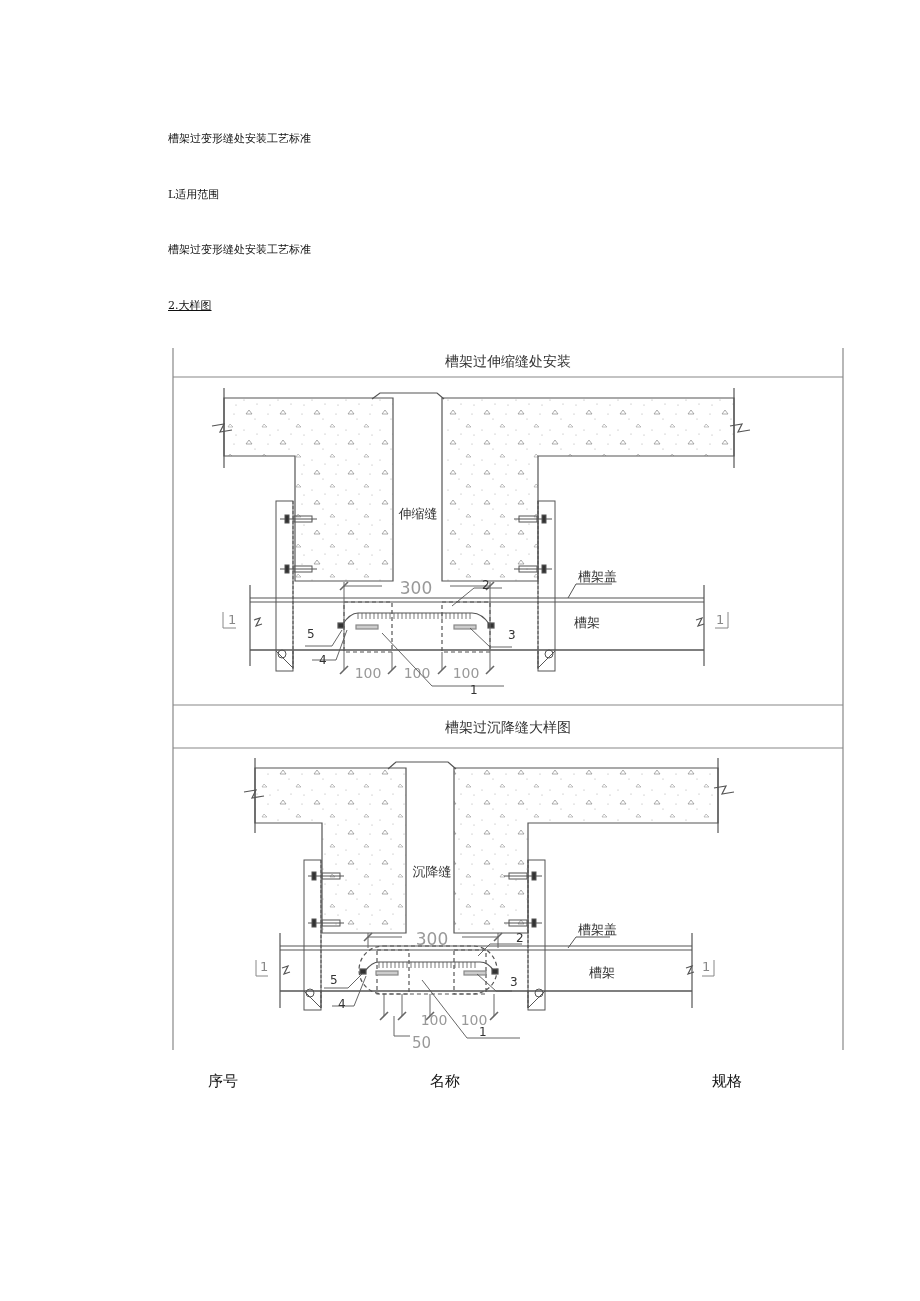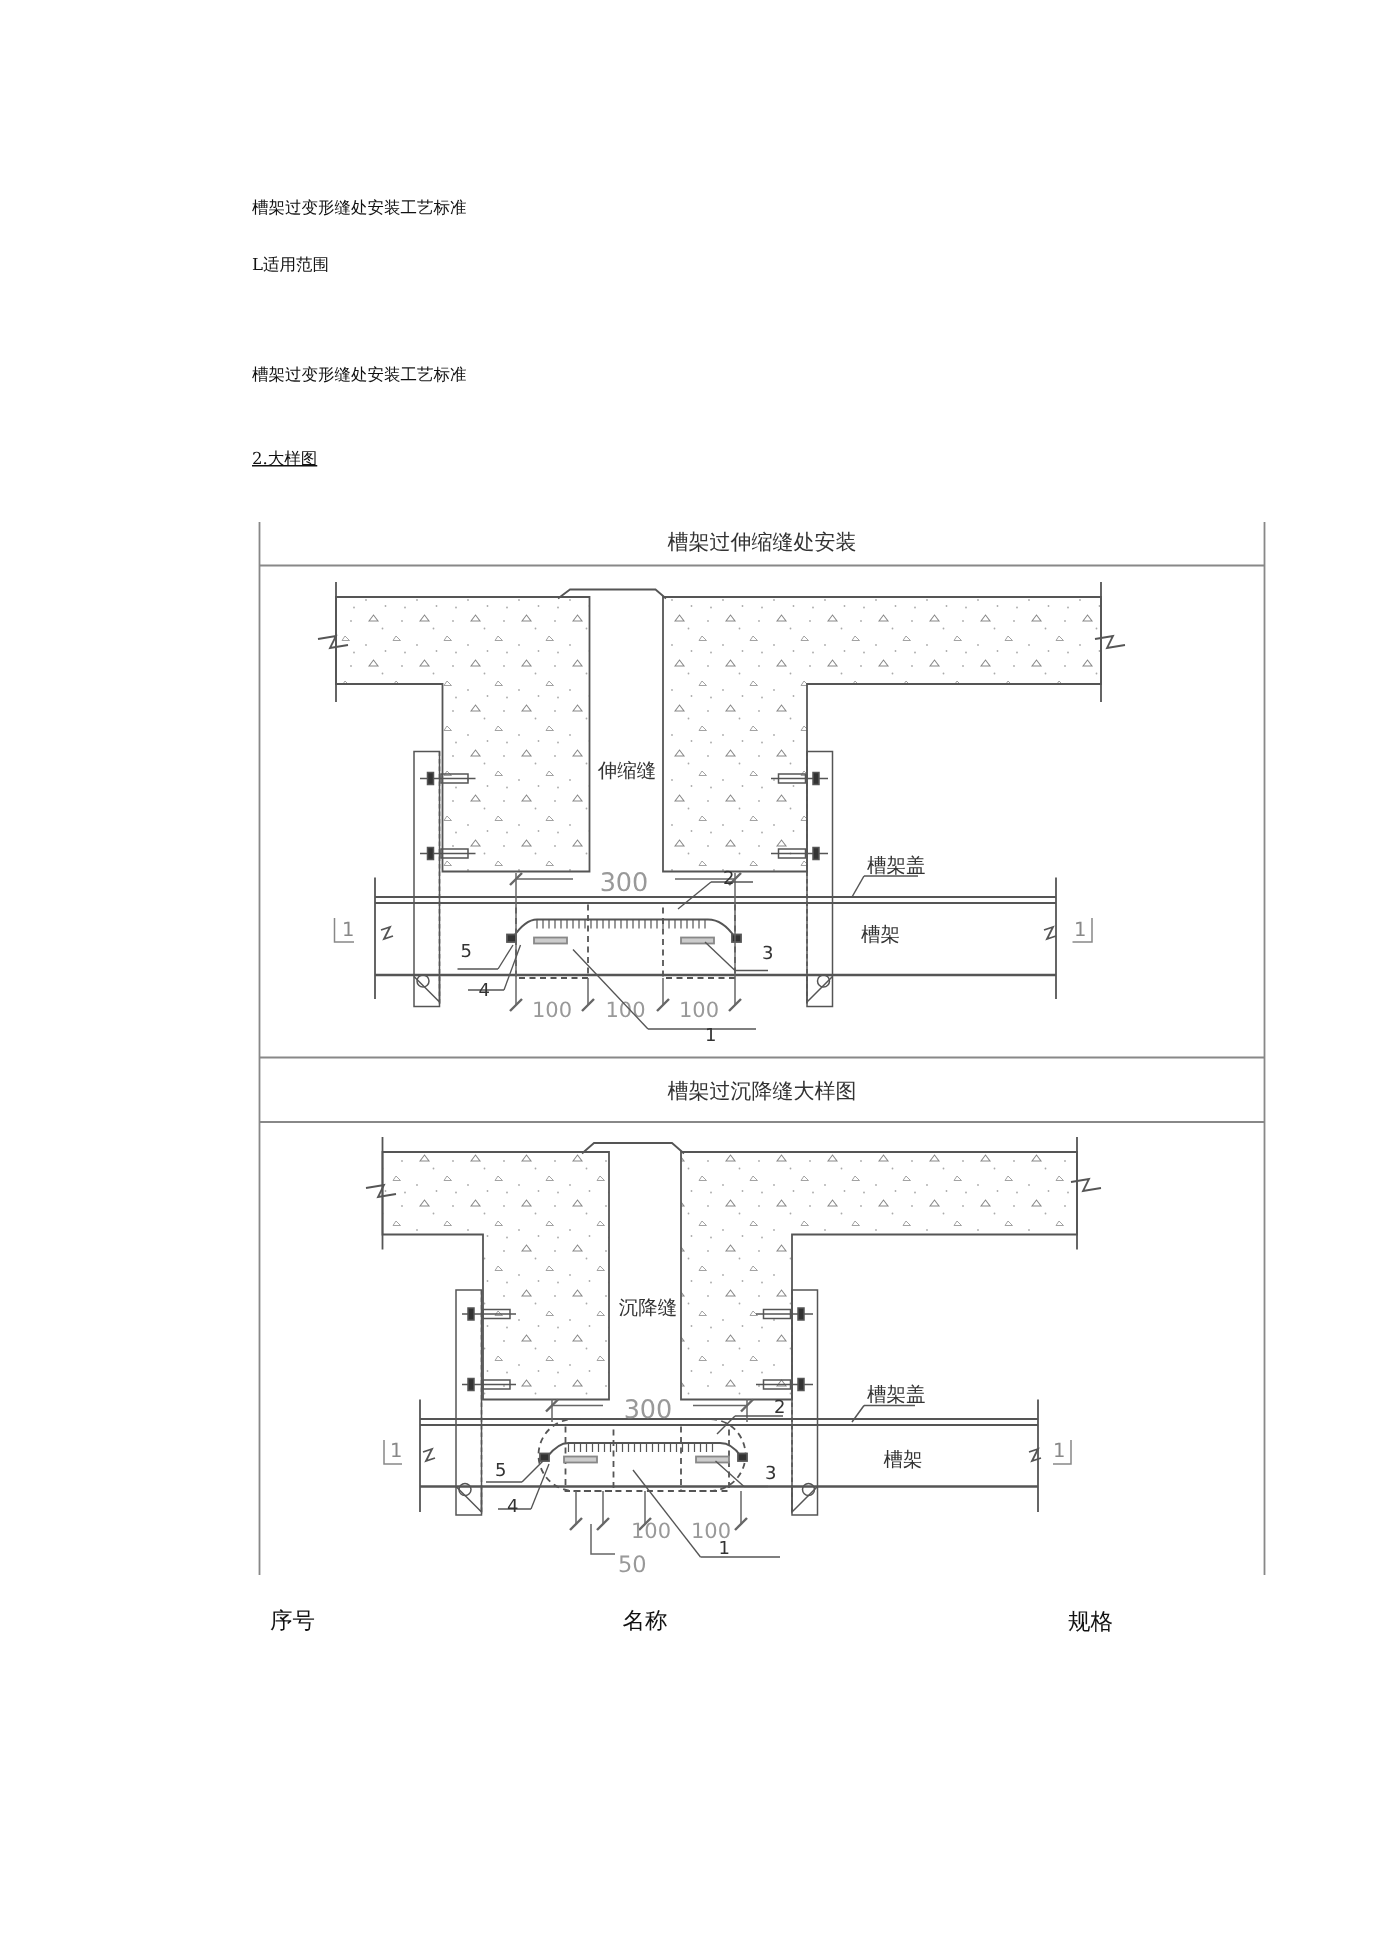--- a/index.html
+++ b/index.html
@@ -1,27 +1,27 @@
 <!DOCTYPE html>
 <html><head>
 <meta charset="utf-8">
 <style>
   html, body { margin:0; padding:0; background:#ffffff; }
   body { width:920px; height:1301px; position:relative; overflow:hidden;
          font-family:"DejaVu Serif", "Liberation Serif", serif; color:#111; }
   .para { position:absolute; left:168px; font-size:11px; line-height:20px; white-space:nowrap; }
   #p1 { top:129px; }
-  #p2 { top:167px; }
+  #p2 { top:185px; }
   #p3 { top:240px; }
   #p4 { top:296px;text-decoration:underline; }
   .figure { position:absolute; left:172px; top:348px; width:796px; height:702px; }
   .figure svg { display:block; }
   .tbl-head { position:absolute; top:1071px; font-size:15px; line-height:20px; white-space:nowrap; }
-  #th1 { left:180px;font-family:Liberation Serif, serif; }
-  #th2 { left:415px;font-family:Liberation Serif, serif; }
+  #th1 { left:208px; }
+  #th2 { left:430px; }
   #th3 { left:712px;text-align:right; }
   .svgtext { font-family:"DejaVu Sans", "Liberation Sans", sans-serif; }
 </style>
 </head>
 <body>
 
 <div class="para" id="p1">槽架过变形缝处安装工艺标准</div>
 <div class="para" id="p2">L适用范围</div>
 <div class="para" id="p3">槽架过变形缝处安装工艺标准</div>
 <div class="para" id="p4">2.大样图</div>

